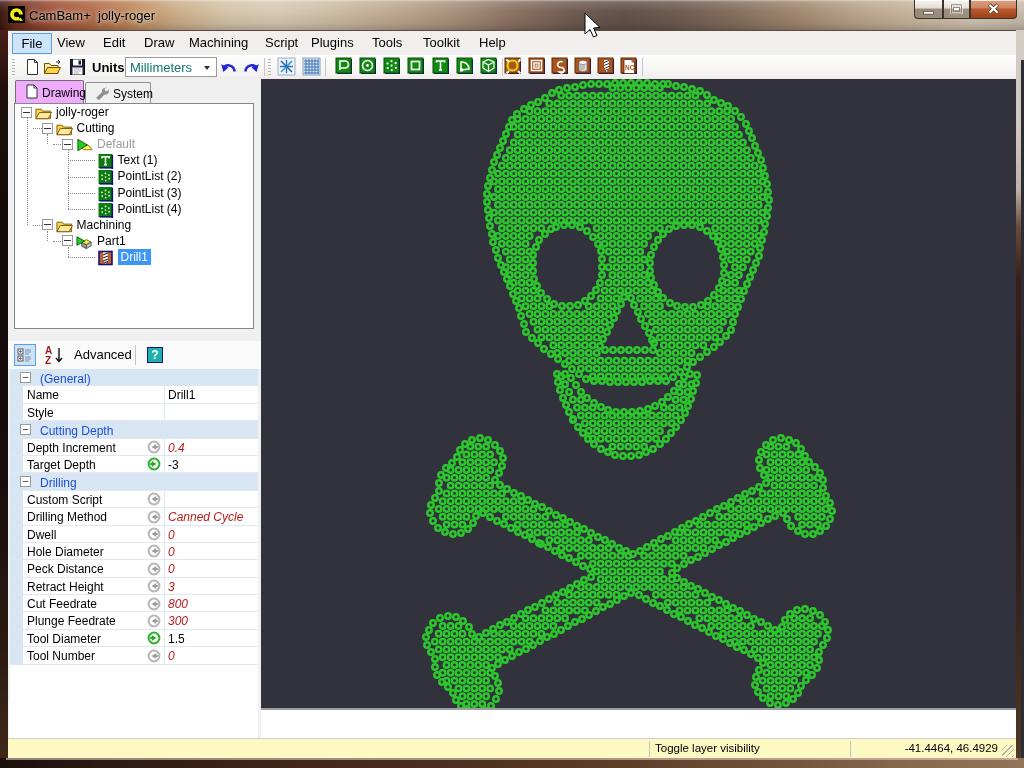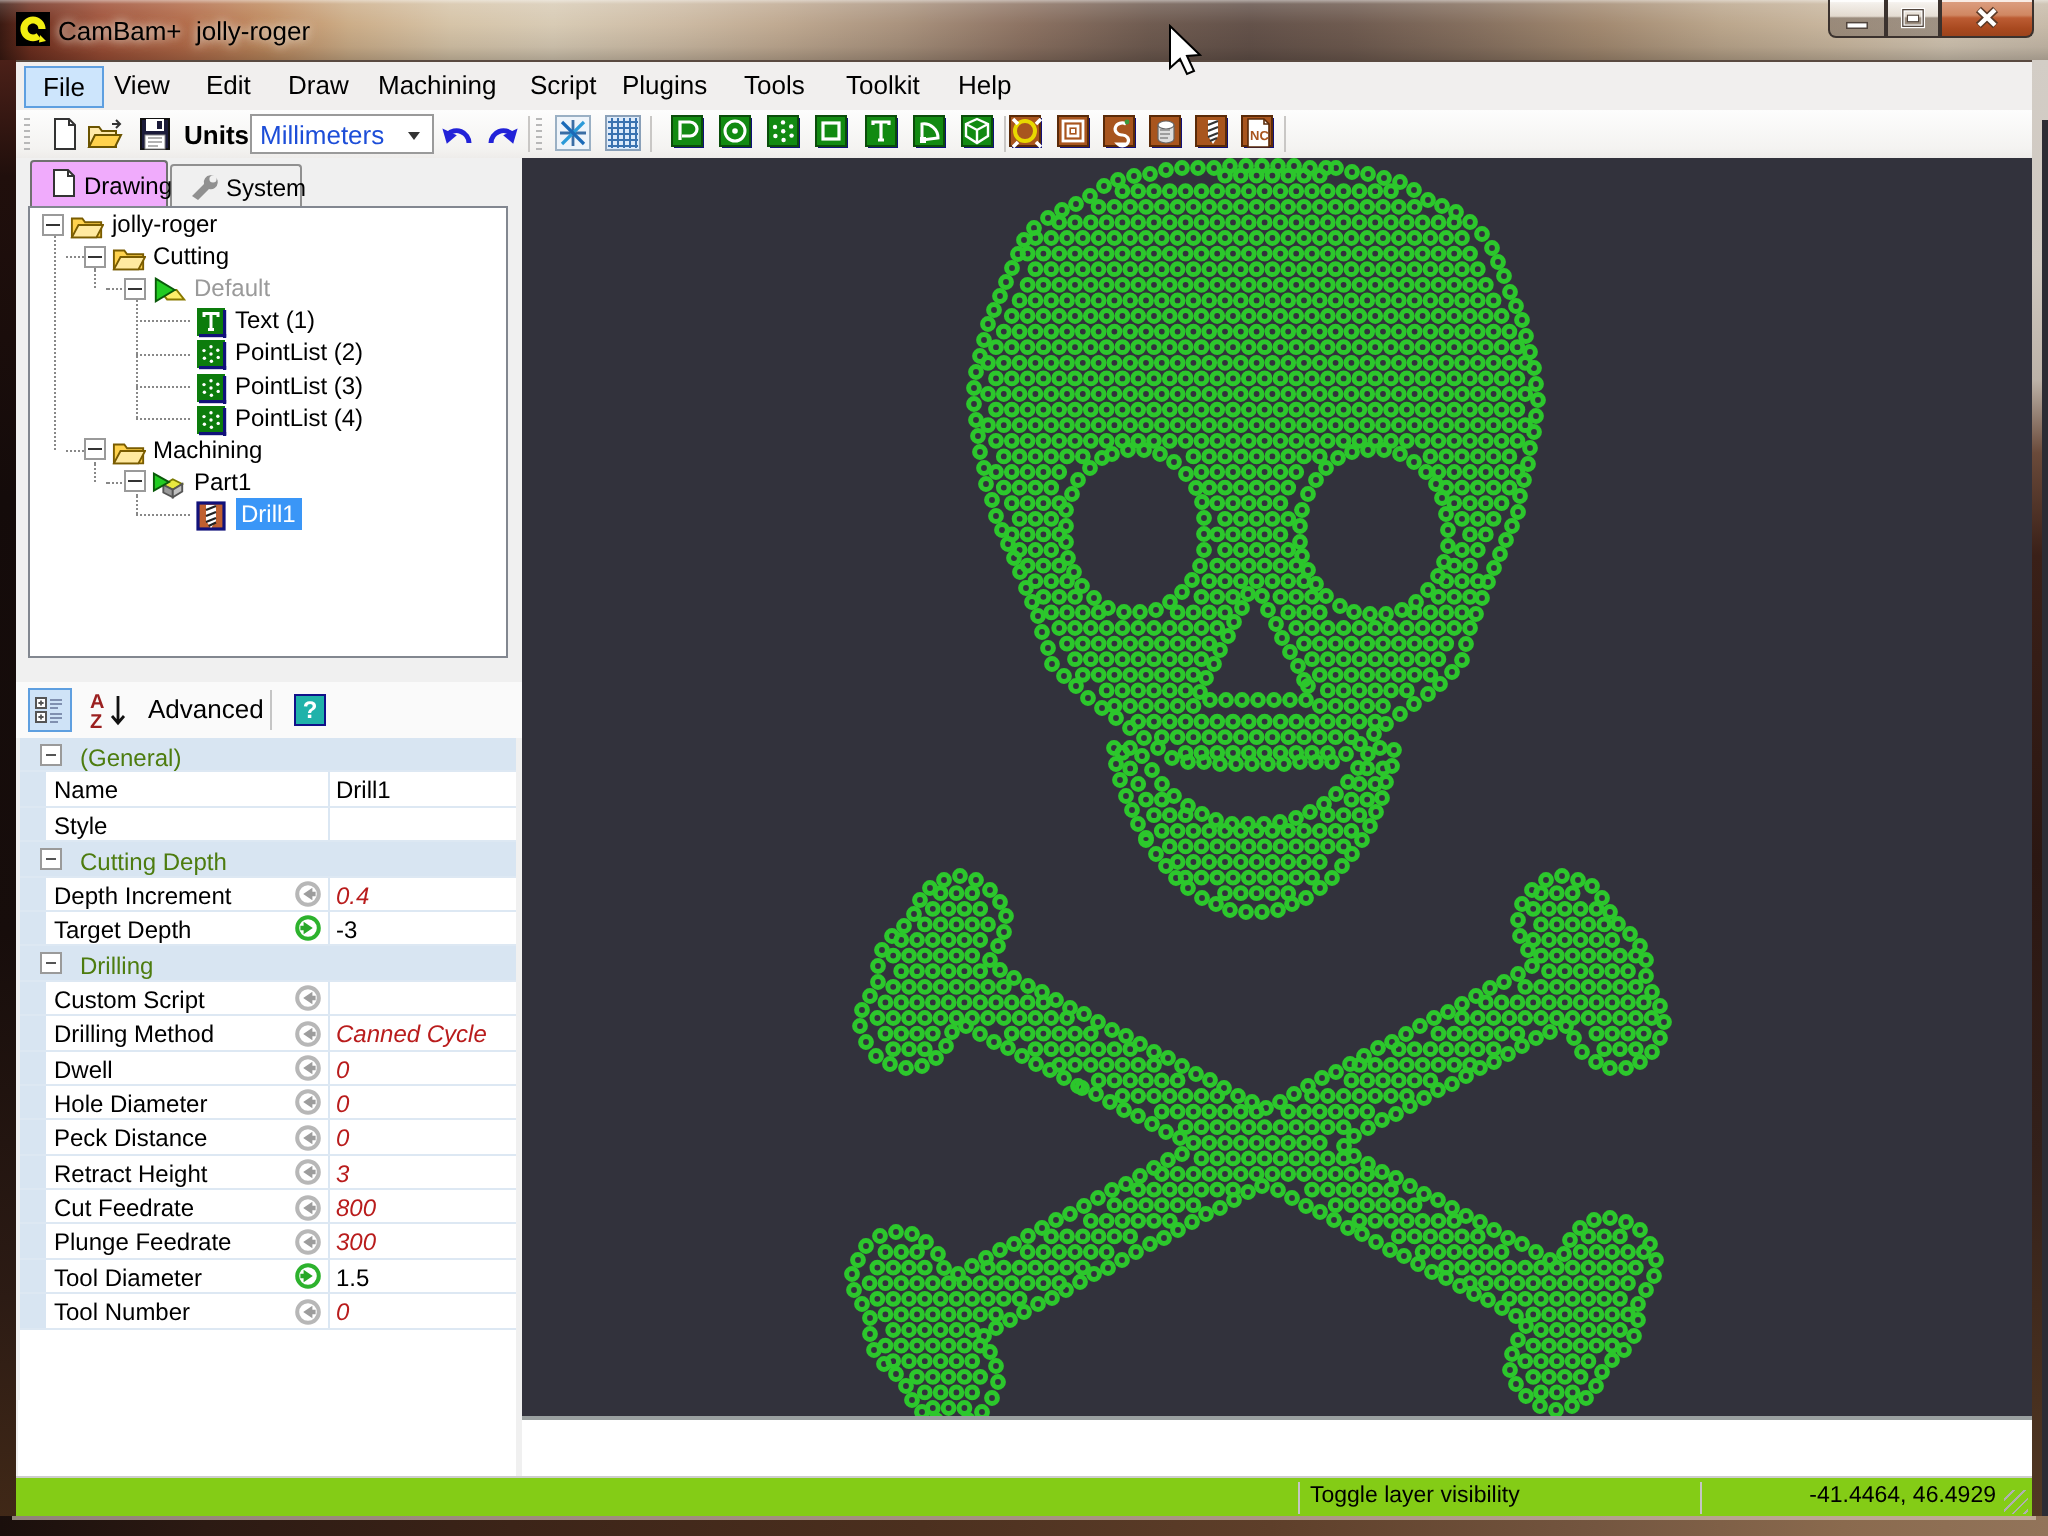--- a/index.html
+++ b/index.html
@@ -24,52 +24,52 @@
 #menubar{left:8px;top:30px;width:1008px;height:25px;background:#f1efee;border-top:1px solid #5a4a40}
 .mitem{position:absolute;top:4px;font-size:13px;color:#000}
 #mfile{position:absolute;left:4px;top:2px;width:40px;height:21px;background:#cde5fc;border:1px solid #5e9fe0;text-align:center;line-height:19px;font-size:13px}
 
 #toolbar{left:8px;top:55px;width:1008px;height:24px;background:linear-gradient(180deg,#fdfdfd,#f4f3f1 80%,#eeecea)}
 .grip{position:absolute;top:4px;width:3px;height:16px;background:repeating-linear-gradient(180deg,#b8b8b8 0 1px,transparent 1px 3px)}
 .tsep{position:absolute;top:3px;width:1px;height:18px;background:#c9c7c5}
 .ticon{position:absolute;top:3px}
 #units{position:absolute;left:84px;top:5px;font-weight:bold;font-size:13px}
 #combo{position:absolute;left:117px;top:2px;width:92px;height:20px;background:#fff;border:1px solid #9a9a9a}
-#combo span{position:absolute;left:4px;top:2px;font-size:13px;color:#1d4ed8}
+#combo span{position:absolute;left:4px;top:2px;font-size:13px;color:#0f766e}
 #combo .cbtn{position:absolute;right:1px;top:1px;width:15px;height:16px;background:#fff}
 #combo .cbtn:after{content:"";position:absolute;left:4px;top:7px;border:3.5px solid transparent;border-top:4px solid #333}
 
 #leftpanel{left:8px;top:79px;width:253px;height:659px;background:#f0f0f0}
 #tabDrawing{position:absolute;left:7px;top:1px;width:69px;height:23px;background:#f0abfc;border:1px solid #707070;border-bottom:none;z-index:2;border-radius:2px 2px 0 0}
 #tabSystem{position:absolute;left:77px;top:3px;width:66px;height:21px;background:#f0f0f0;border:1px solid #909090;border-bottom:none;border-radius:2px 2px 0 0}
 .tabtxt{position:absolute;font-size:12px;color:#000}
 #treebox{position:absolute;left:6px;top:24px;width:240px;height:226px;background:#fff;border:1px solid #828790}
 .trow{position:absolute;font-size:12px;color:#000;white-space:nowrap}
 .tico{position:absolute;width:17px;height:16px}
 #proptools{position:absolute;left:0px;top:262px;width:253px;height:28px;background:#fafafa}
 #propgrid{position:absolute;left:2px;top:290px;width:248px;height:332px;background:#fff;font-size:12px}
 .prow{position:relative;width:100%;height:17.4px;background:#fff}
-.pcat{background:#d8e5f2;color:#4d7c0f}
+.pcat{background:#d8e5f2;color:#1d4ed8}
 .pcat .ptxt{position:absolute;left:30px;top:2.5px}
 .pgut{position:absolute;left:0;top:0;width:13px;height:100%;background:#d8e5f2}
 .pname{position:absolute;left:17px;top:2px;color:#000}
 .pdiv{position:absolute;left:154px;top:0;width:1px;height:100%;background:#dbe7f3}
 .prow{border-bottom:1px solid #dde8f3}
 .pval{position:absolute;left:158px;top:2px;color:#000}
 .pvi{position:absolute;left:158px;top:2px;color:#b91c1c;font-style:italic}
 .pico{position:absolute;left:137px;top:1.5px;width:14px;height:14px}
 .pexp{position:absolute;left:10px;top:3px;width:11px;height:11px;border:1px solid #9a9a9a;background:#fff}
 .pexp:after{content:"";position:absolute;left:2px;top:4px;width:5px;height:1px;background:#555}
 #descbox{position:absolute;left:1px;top:621px;width:249px;height:38px;background:#fff}
 
 #canvas{left:261px;top:79px;width:755px;height:629px;background:#32323c;overflow:hidden}
 #belowcanvas{left:261px;top:708px;width:755px;height:30px;background:#fff;border-top:2px solid #9aa0a0}
 #splitter{left:258px;top:79px;width:3px;height:659px;background:#a8a8a8}
 
-#statusbar{left:8px;top:738px;width:1008px;height:20px;background:#84cc16;border-top:1px solid #cdcdcd;font-size:11.5px;color:#000}
+#statusbar{left:8px;top:738px;width:1008px;height:20px;background:#fef9c3;border-top:1px solid #cdcdcd;font-size:11.5px;color:#000}
 .sdiv{position:absolute;top:2px;width:1px;height:16px;background:#c5c5c5}
 #grip:before{content:"";position:absolute;right:2px;bottom:2px;width:12px;height:12px;
  background:repeating-linear-gradient(135deg,transparent 0 3px,#b0b0b0 3px 4px)}
 </style></head>
 <body>
 <div class="abs" id="titlebar"></div>
 <div class="abs" id="frameL"></div>
 <div class="abs" id="frameR"></div>
 <div class="abs" id="frameB"></div>
 <div class="abs" style="left:1021px;top:60px;width:3px;height:698px;background:#2c2c34"></div>

